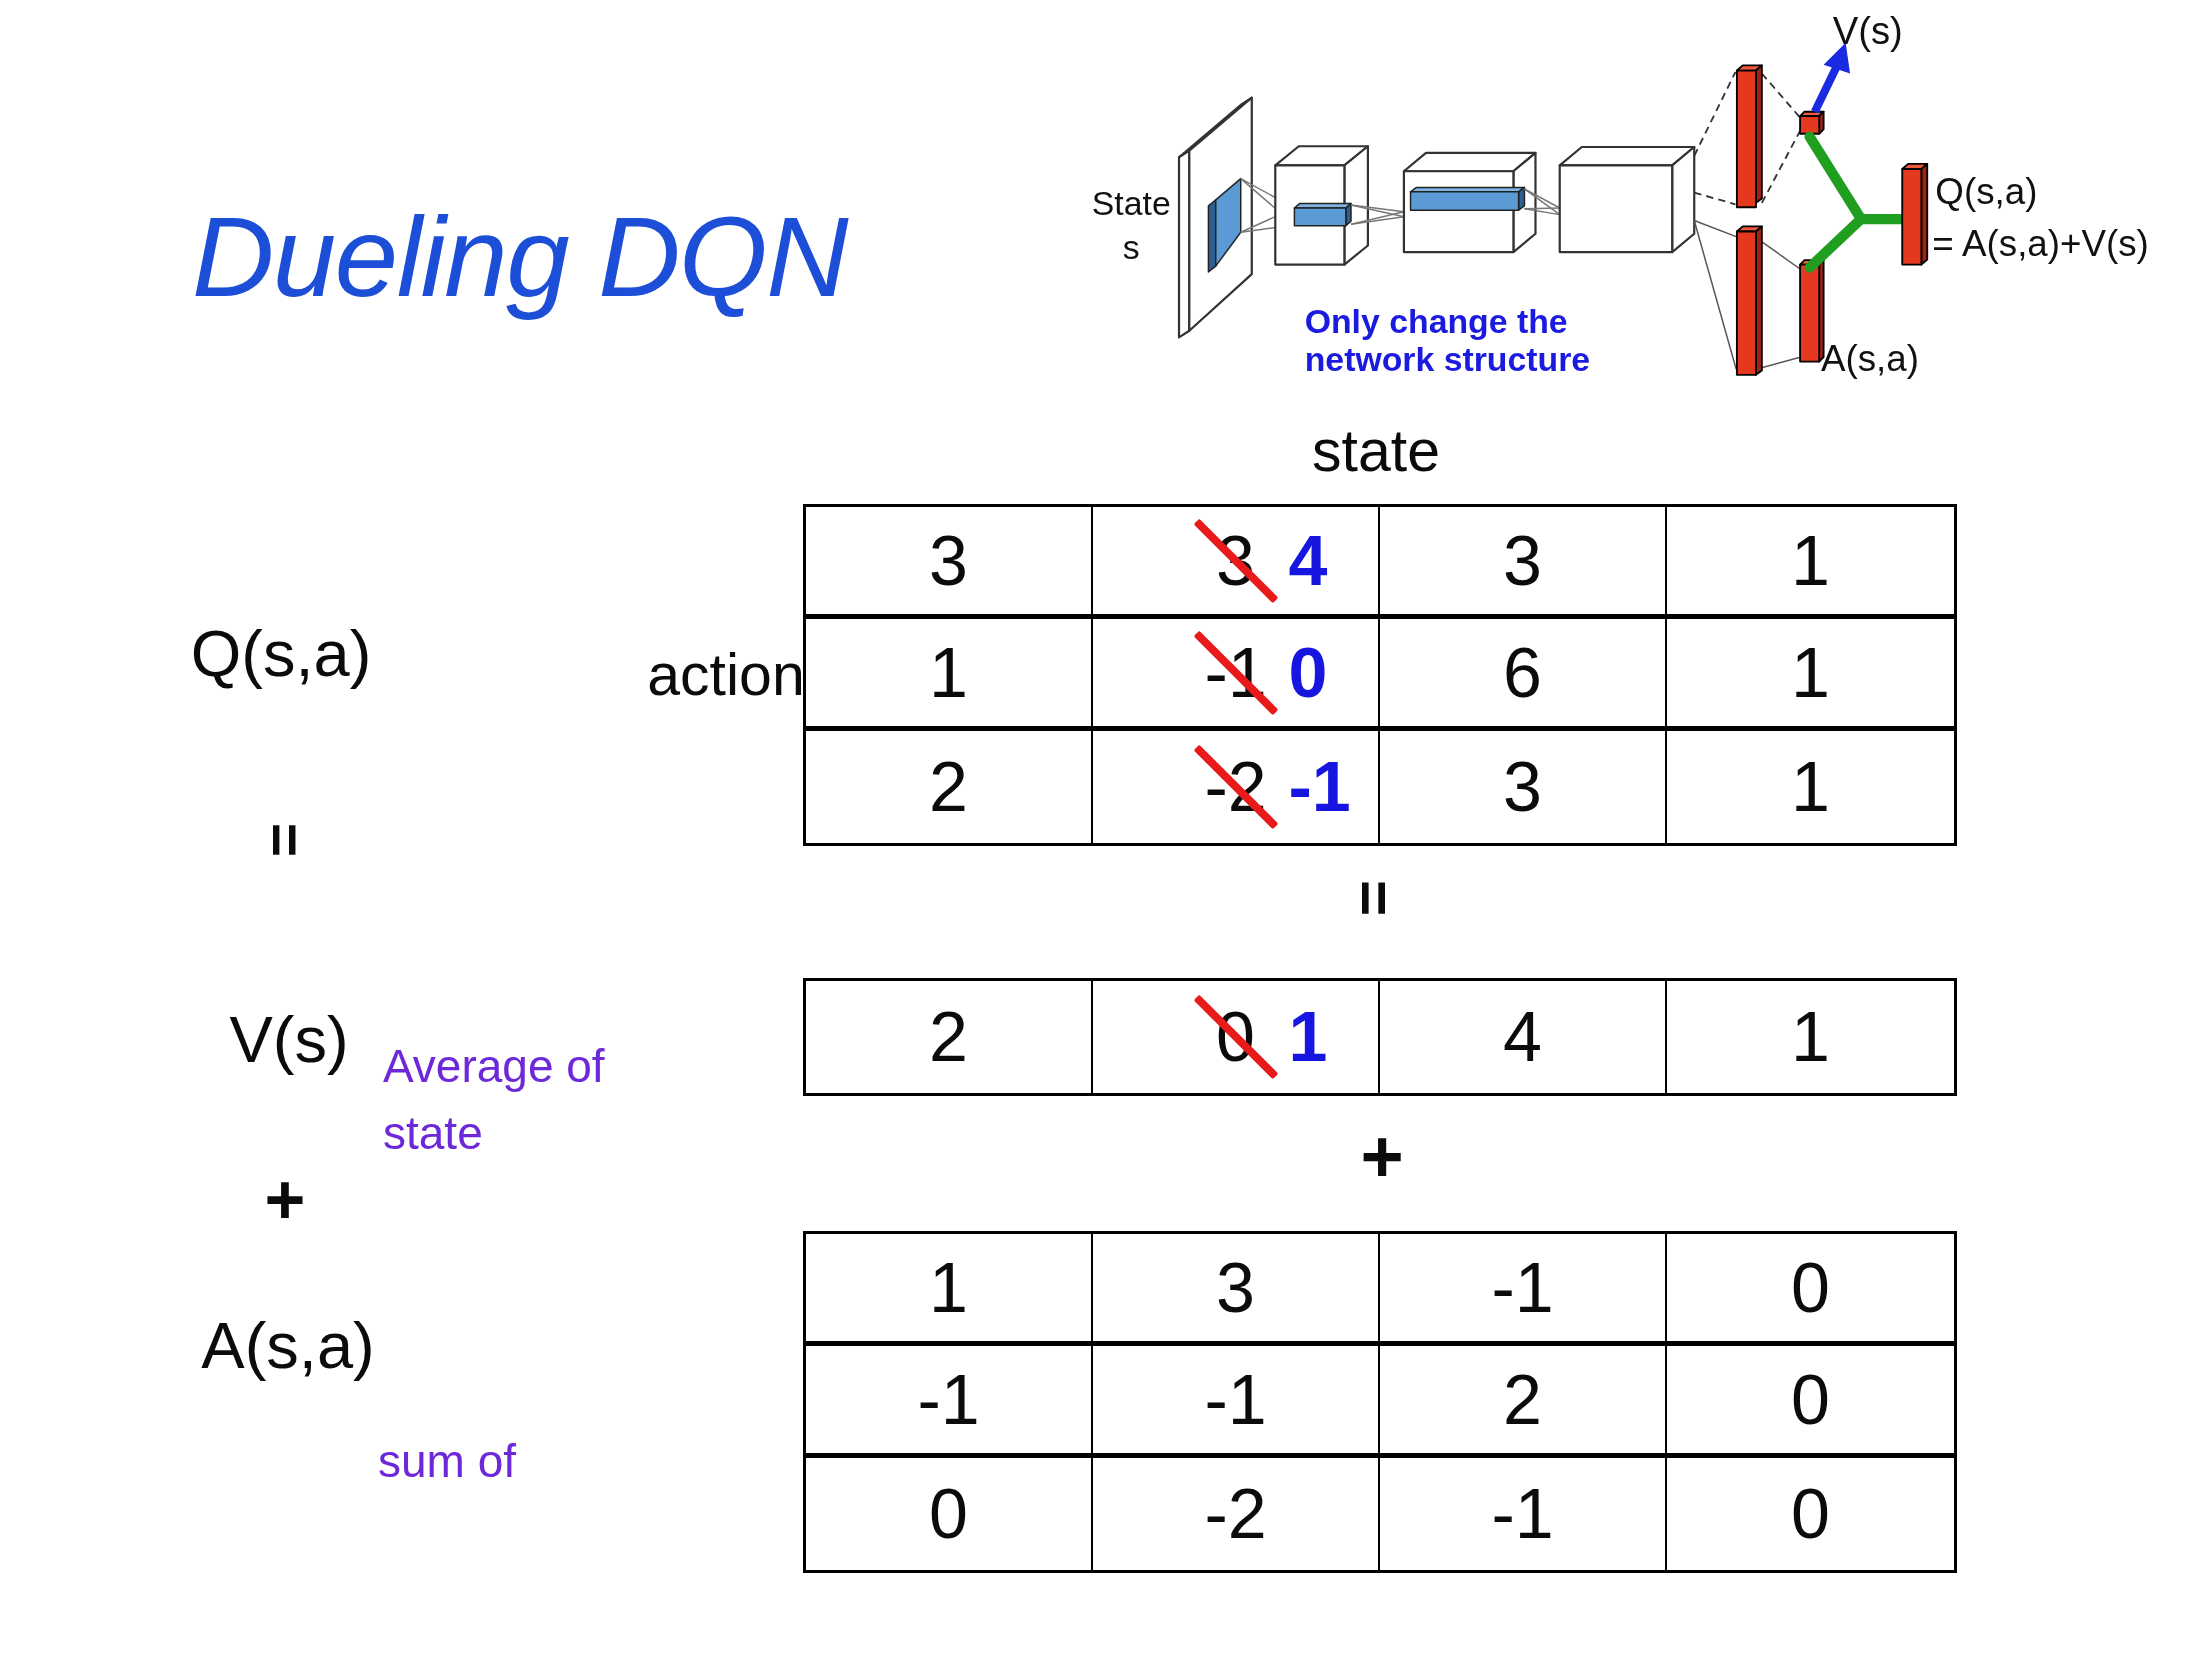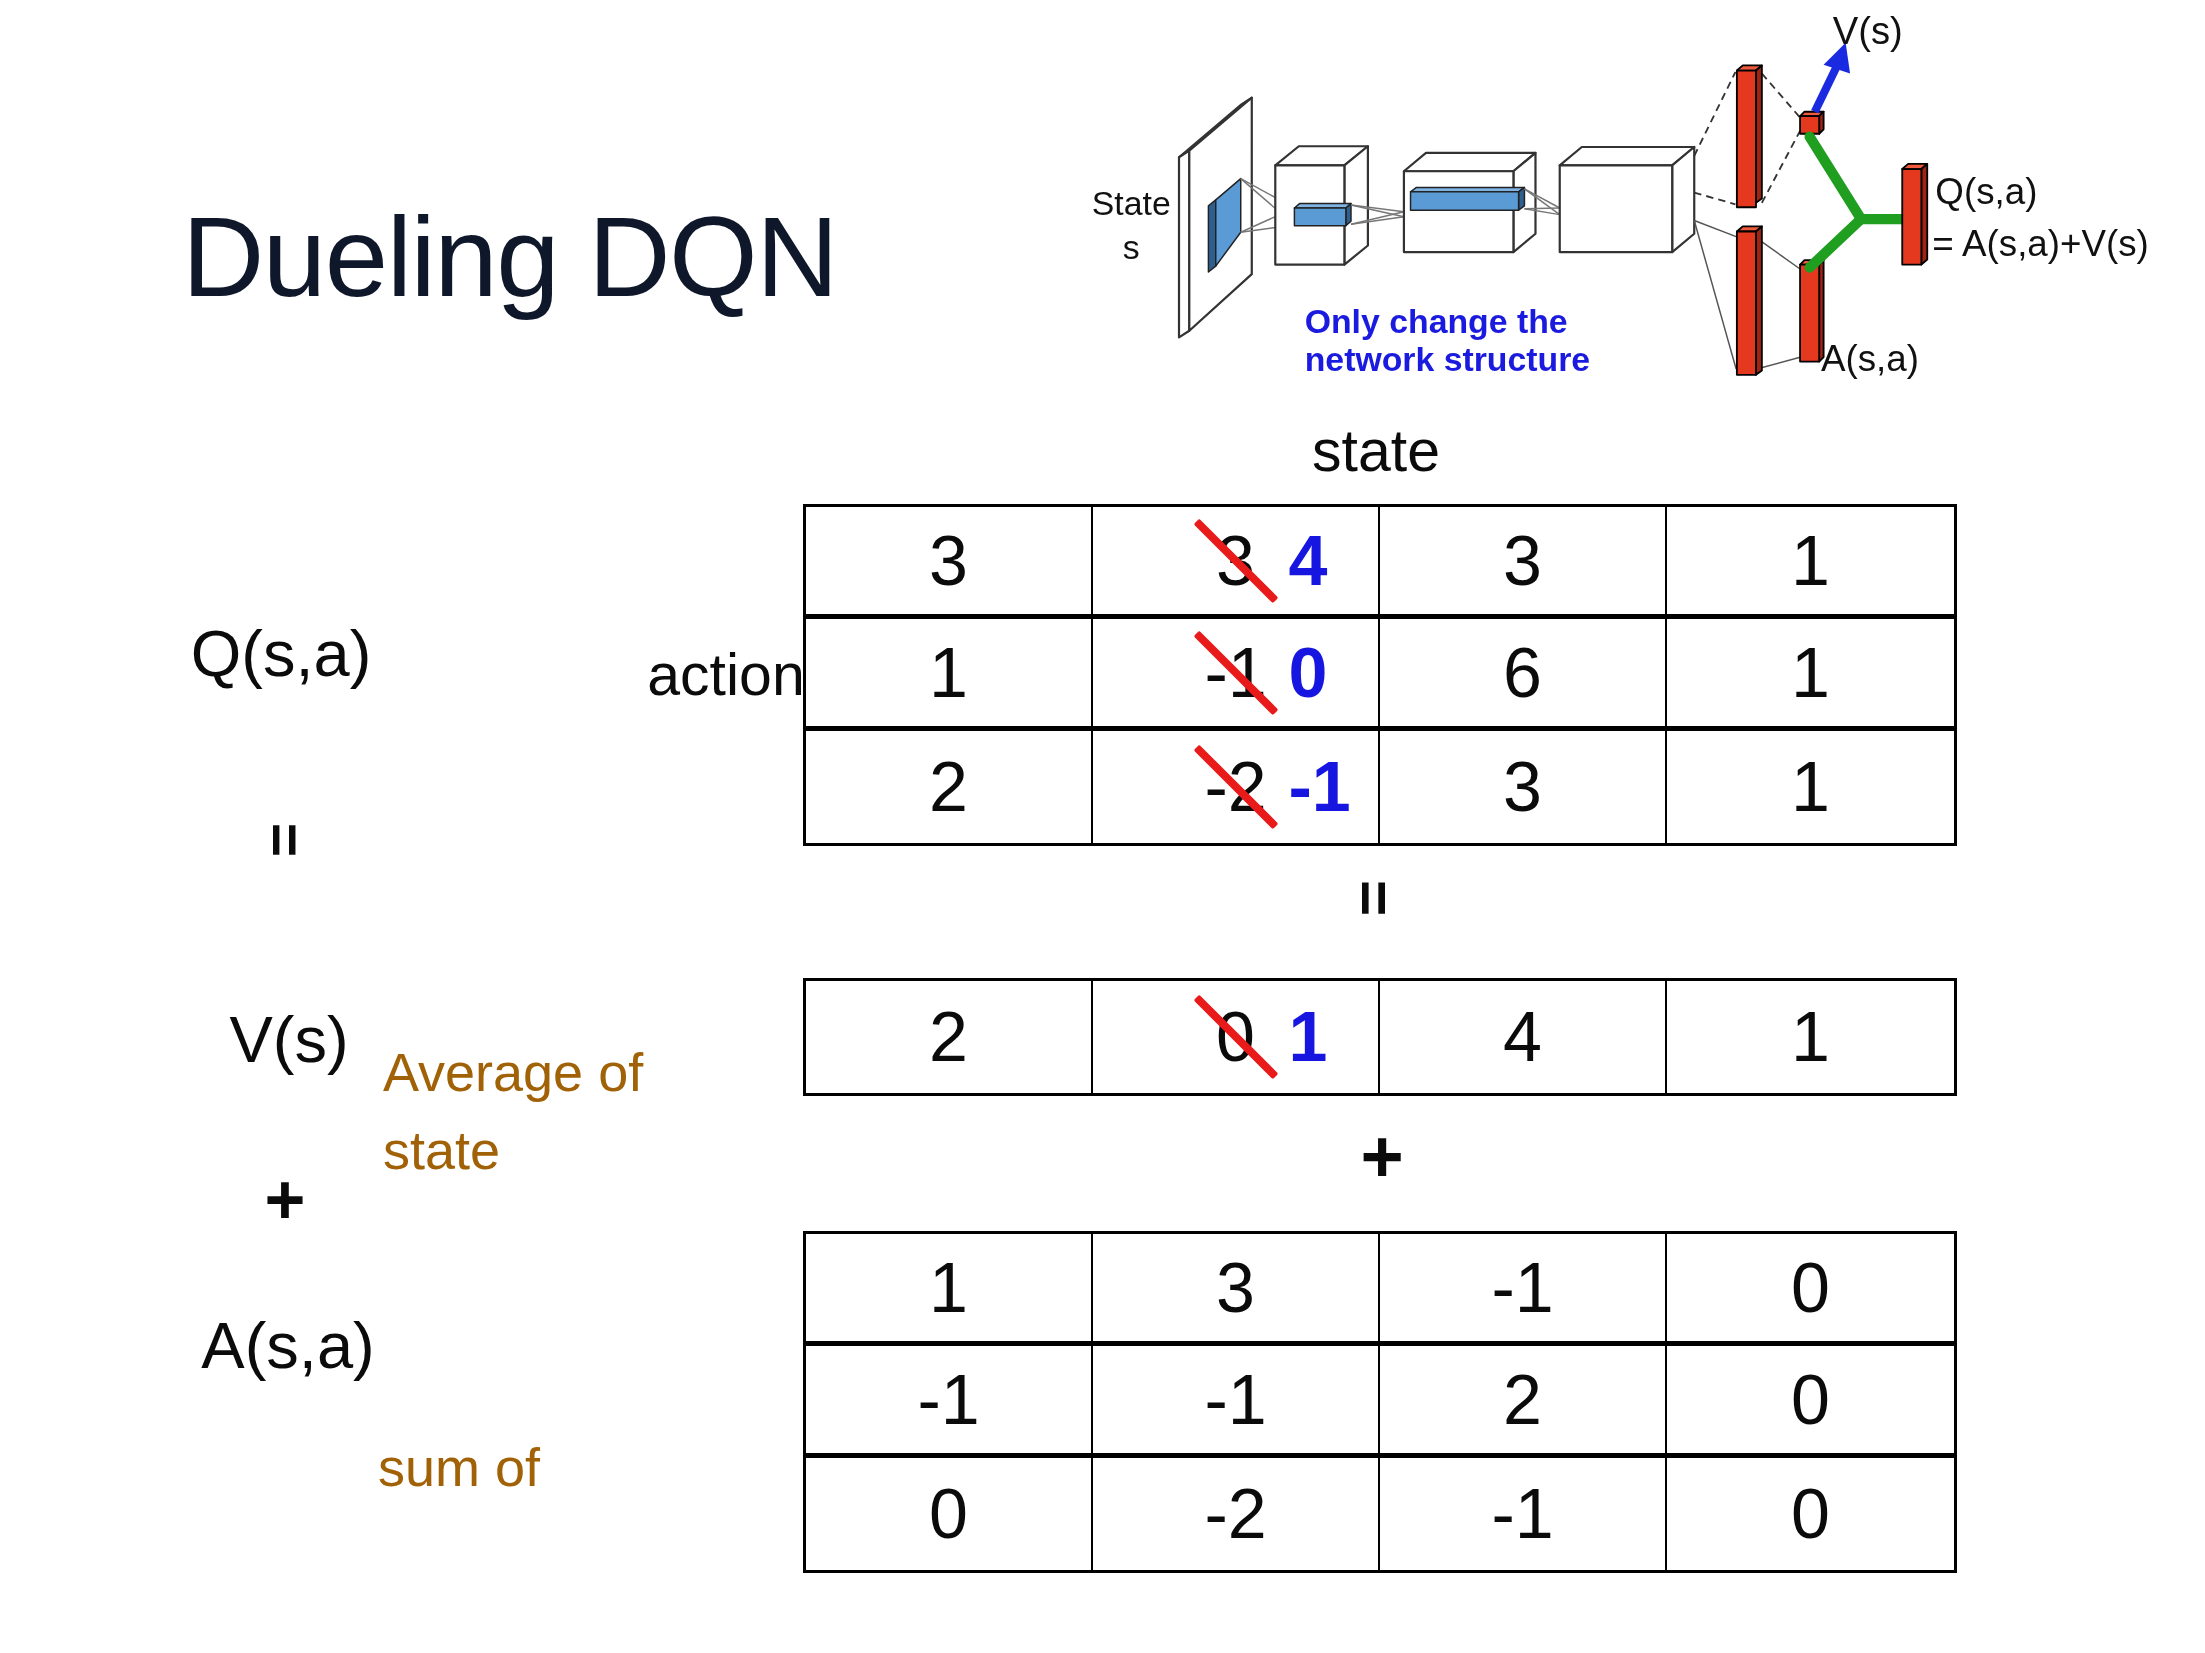--- a/index.html
+++ b/index.html
@@ -3,29 +3,29 @@
 <meta charset="utf-8">
 <style>
   html,body{margin:0;padding:0;background:#ffffff;}
   body{width:2205px;height:1654px;overflow:hidden;
        font-family:"Liberation Sans","DejaVu Sans",sans-serif;color:#0b0b0b;}
   .slide{position:absolute;left:0;top:0;width:2205px;height:1654px;background:#fff;}
 
   .abs{position:absolute;}
   .ctr{transform:translate(-50%,-50%);white-space:nowrap;}
 
-  .title{left:182px;top:197px;font-size:114px;line-height:1.05;letter-spacing:-1.5px;color:#0f172a;}
+  .title{left:192px;top:197px;font-size:114px;line-height:1.05;letter-spacing:-1.5px;color:#1d4ed8;font-style:italic;}
 
   .lbl{font-size:65px;}
   .hdr{font-size:59px;}
   .plus{font-size:70px;font-weight:600;}
   .roteq{font-size:59px;font-weight:700;}
   .roteq .g{display:inline-block;transform:rotate(90deg);}
 
-  .bluenote{color:#a16207;font-size:54px;line-height:1.45;}
+  .bluenote{color:#6d28d9;font-size:46px;line-height:1.45;}
 
   
   .tbl{position:absolute;display:grid;border:3.7px solid #000;background:#fff;}
   .tbl .cell{width:287px;height:112px;box-sizing:border-box;position:relative;
              display:flex;align-items:center;justify-content:center;
              border-right:2.9px solid #000;border-bottom:5.1px solid #000;}
   .tbl .cell:nth-child(4n){border-right:none;}
   .tbl .cell.lastrow{border-bottom:none;}
   .num{font-size:70px;line-height:1;}
   .cell .new{position:absolute;left:50%;top:50%;transform:translateY(-50%);

